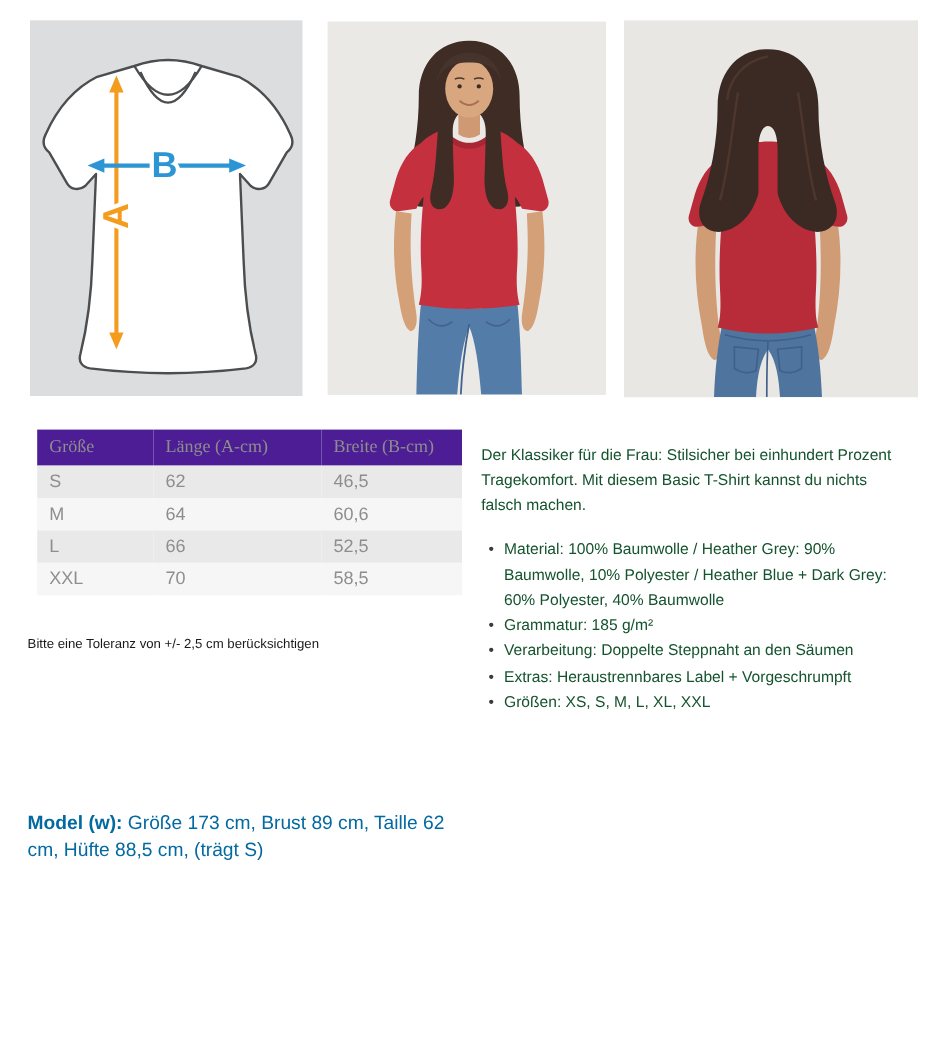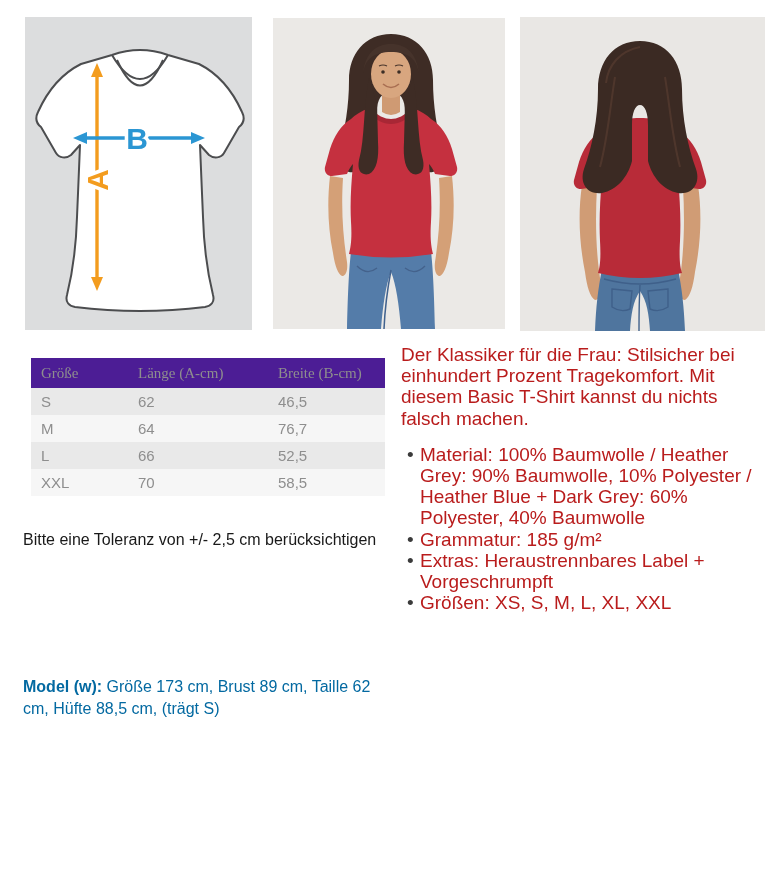--- a/index.html
+++ b/index.html
@@ -29,31 +29,31 @@
   #size-table th,#size-table td{
     padding:0 0 0 10px;text-align:left;font-weight:normal;vertical-align:middle;
   }
   #size-table thead tr{height:30px;background:#4c1d95;font-family:Liberation Serif, serif;}
   #size-table tbody tr{height:27px;}
   #size-table tbody tr:nth-child(odd){background:#e9e9e9;}
   #size-table tbody tr:nth-child(even){background:#f6f6f6;}
   
   #tolerance-note{
     position:absolute;left:23px;top:531px;width:380px;margin:0;
-    font-size:16px;color:#191919;
+    font-size:11px;color:#191919;
   }
   #model-info{
     position:absolute;left:23px;top:676px;width:372px;margin:0;
     font-size:16px;line-height:22px;color:#0369a1;
   }
   #model-info b{font-weight:bold;}
   
   #right-col{
-    position:absolute;left:401px;top:344px;width:352px;
-    font-size:19px;line-height:21.2px;color:#b91c1c;
+    position:absolute;left:401px;top:368px;width:352px;
+    font-size:13px;line-height:21.2px;color:#14532d;
   }
   #right-col p{margin:0 0 15px 0;}
   #spec-list{margin:0;padding:0 0 0 19px;list-style:none;}
   #spec-list li{position:relative;}
   #spec-list li::before{
     content:"\2022";position:absolute;left:-13px;top:0;color:#3b3b3b;
   }
 </style>
 </head>
 <body>
@@ -188,21 +188,21 @@
   </thead>
   <tbody>
     <tr>
       <td>S</td>
       <td>62</td>
       <td>46,5</td>
     </tr>
     <tr>
       <td>M</td>
       <td>64</td>
-      <td>76,7</td>
+      <td>60,6</td>
     </tr>
     <tr>
       <td>L</td>
       <td>66</td>
       <td>52,5</td>
     </tr>
     <tr>
       <td>XXL</td>
       <td>70</td>
       <td>58,5</td>
@@ -212,16 +212,17 @@
 
 <p id="tolerance-note">Bitte eine Toleranz von +/- 2,5 cm berücksichtigen</p>
 
 <p id="model-info"><b>Model (w):</b> <span>Größe 173 cm, Brust 89 cm, Taille 62 cm, Hüfte 88,5 cm, (trägt S)</span></p>
 
 <div id="right-col">
   <p>Der Klassiker für die Frau: Stilsicher bei einhundert Prozent Tragekomfort. Mit diesem Basic T-Shirt kannst du nichts falsch machen.</p>
   <ul id="spec-list">
     <li>Material: 100% Baumwolle / Heather Grey: 90% Baumwolle, 10%  Polyester / Heather Blue + Dark Grey: 60% Polyester, 40% Baumwolle</li>
     <li>Grammatur: 185 g/m²</li>
+    <li>Verarbeitung: Doppelte Steppnaht an den Säumen</li>
     <li>Extras: Heraustrennbares Label + Vorgeschrumpft</li>
     <li>Größen: XS, S, M, L, XL, XXL</li>
   </ul>
 </div>
 
 </body></html>

